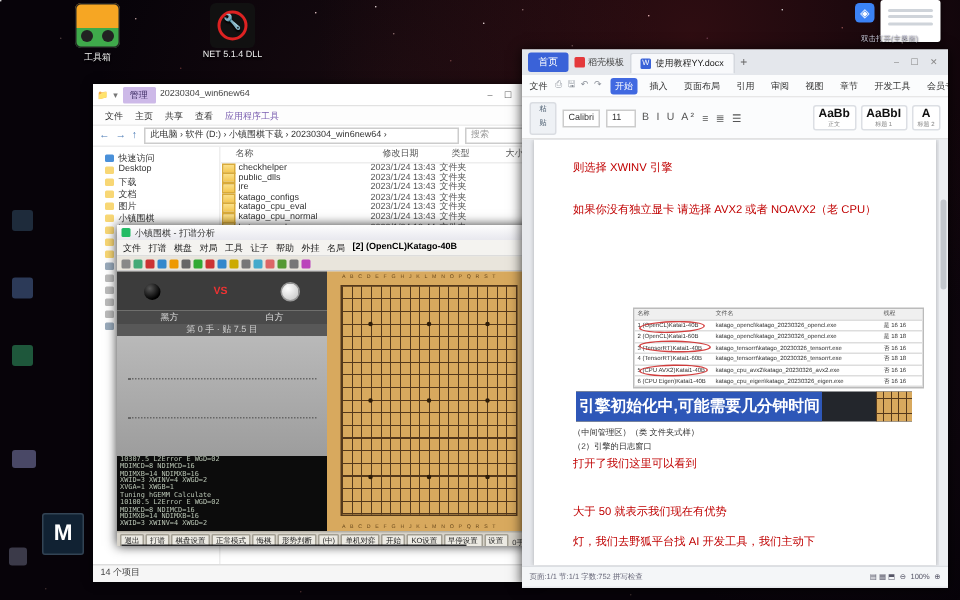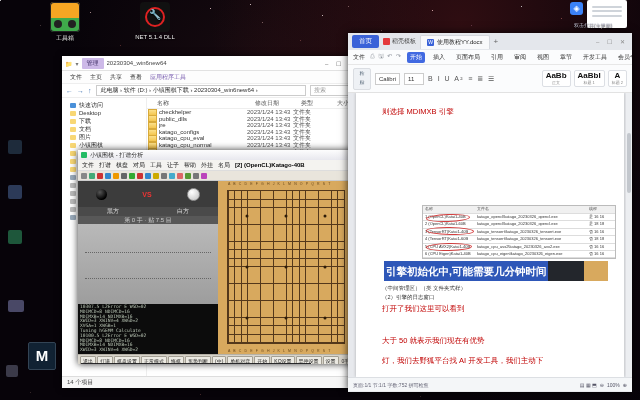--- a/index.html
+++ b/index.html
@@ -448,21 +448,22 @@
             <div class="s">标题 1</div>
           </span>
         <span class="w-chip">
             <div class="t">A</div>
             <div class="s">标题 2</div>
           </span>
       </span>
     </div>
     <div class="w-doc">
       <div class="w-page">
-        <div class="red" style="top:14px;">则选择 MDIMXB 引擎</div>
+        <div class="red" style="top:14px;">则选择 XWINV 引擎</div>
+        <div class="red" style="top:42px;">如果你没有独立显卡 请选择 AVX2 或者 NOAVX2（老 CPU）</div>
         <div class="d-table">
           <div class="d-trow h">
               <span class="ca">名称</span>
               <span class="cb">文件名</span>
               <span class="cc">线程</span>
             </div>
           <div class="d-trow">
               <span class="ca">1 (OpenCL)Katai1-40B</span>
               <span class="cb">katago_opencl\katago_20230326_opencl.exe</span>
               <span class="cc">是 16 16</span>

